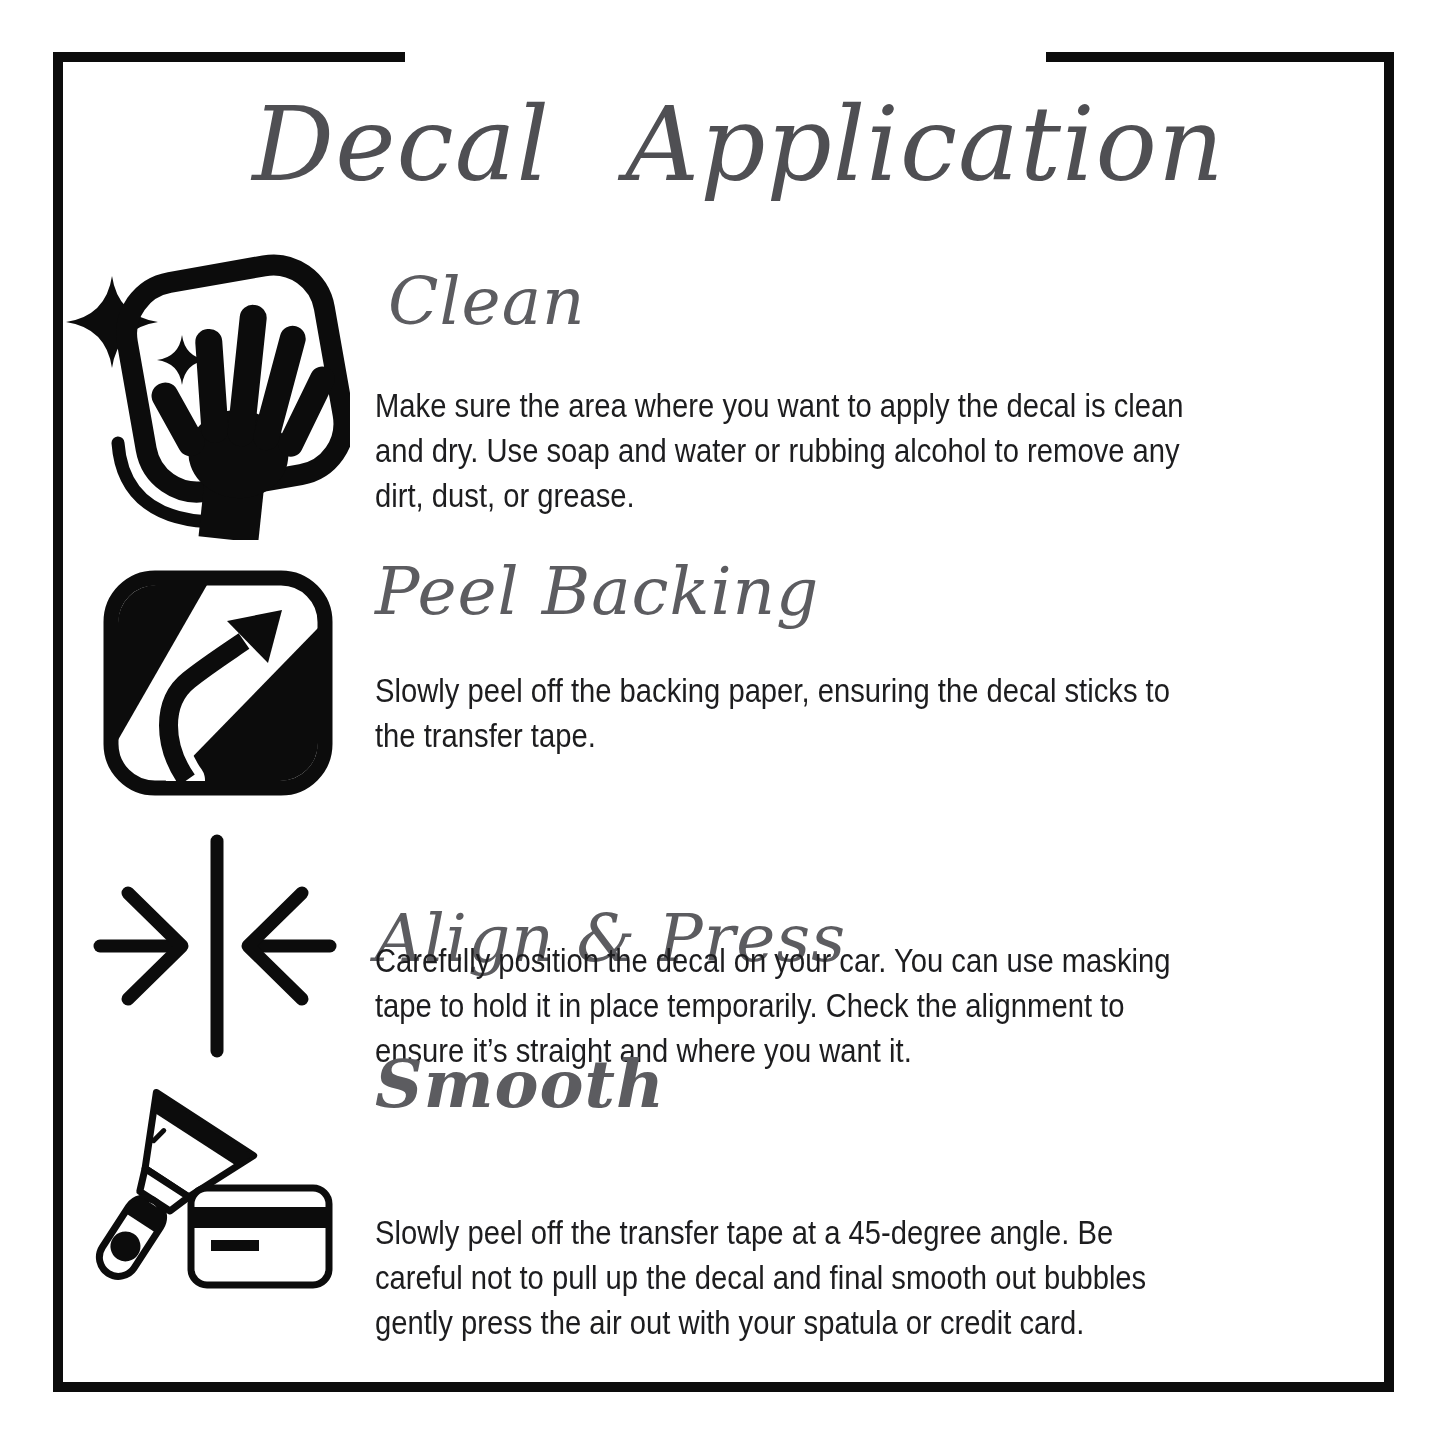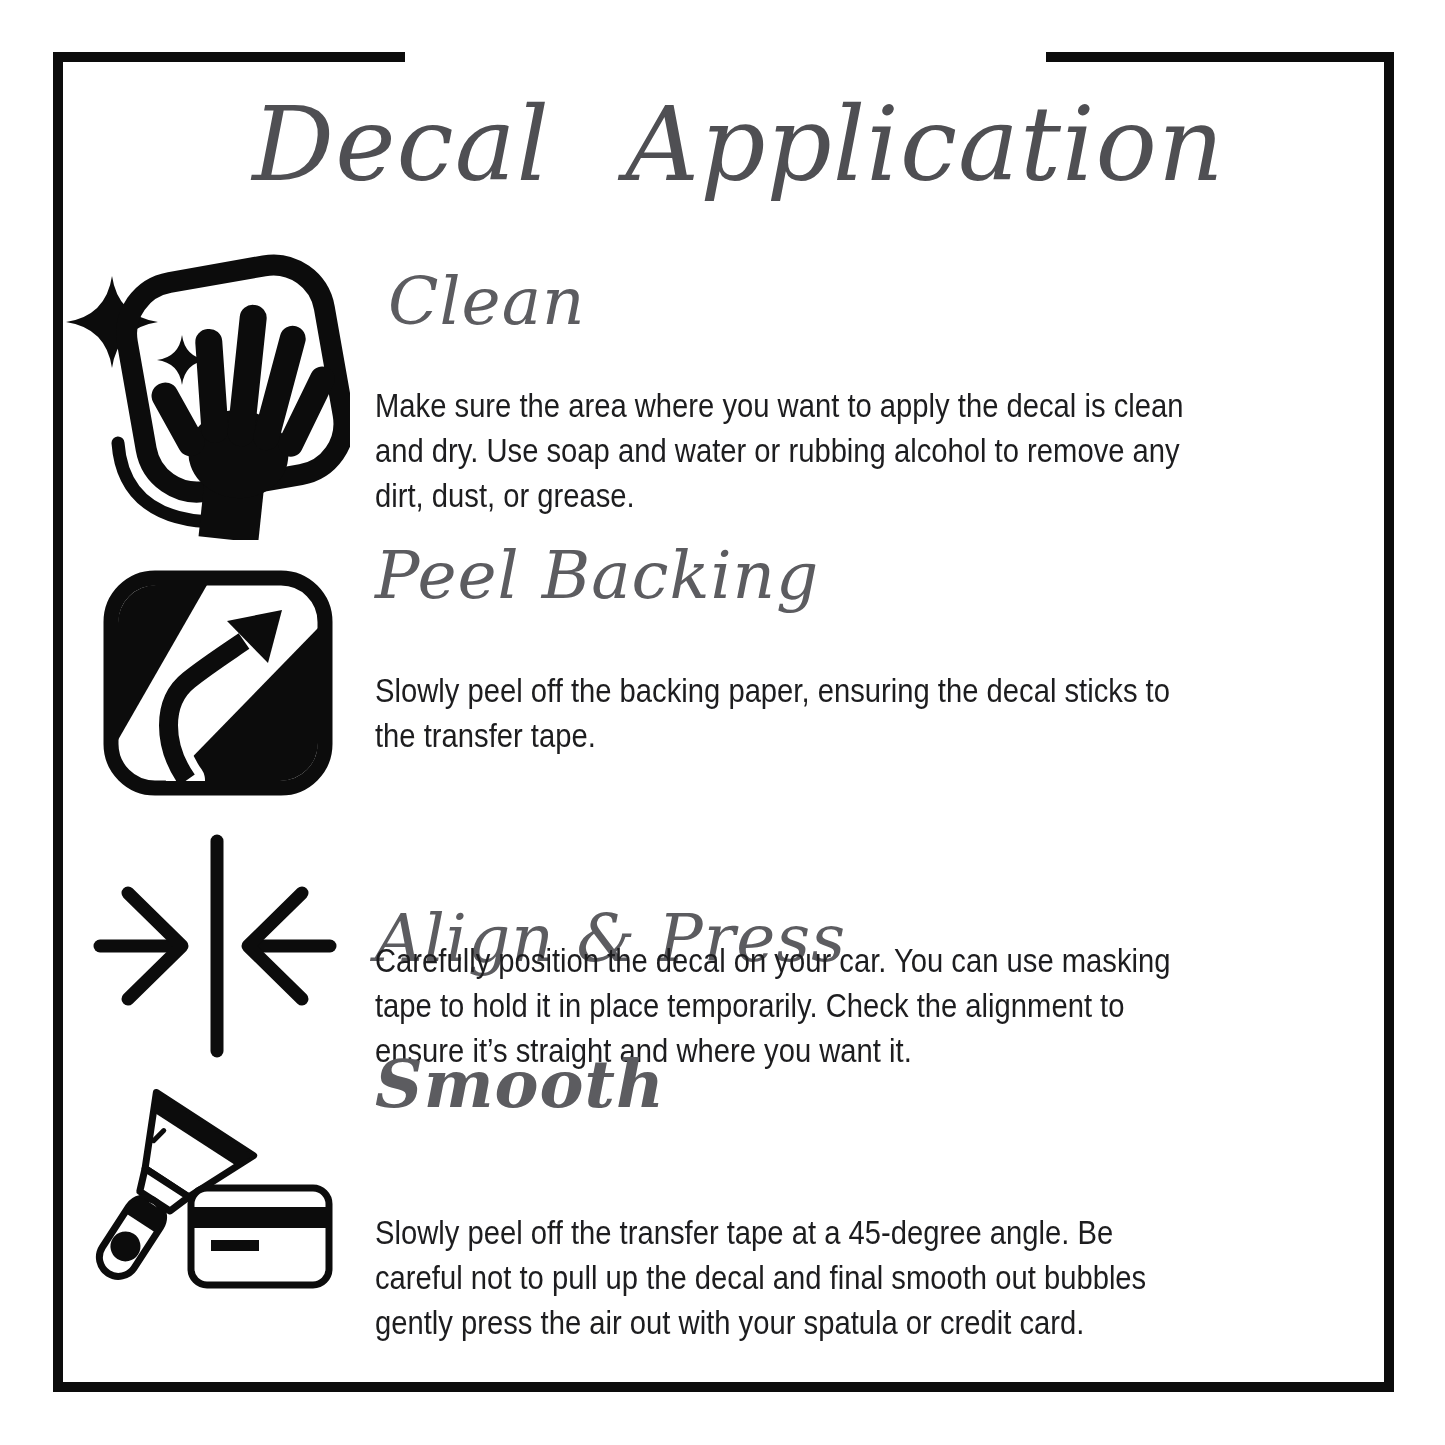--- a/index.html
+++ b/index.html
@@ -26,21 +26,21 @@
     font-family:"DejaVu Serif","Liberation Serif",serif;font-style:italic;
     font-size:66px;line-height:1.1;color:#5c5c60;letter-spacing:1px;
   }
   .body-text{
     position:absolute;left:375px;width:1140px;
     font-size:33px;line-height:45px;color:#1d1d1f;
     white-space:pre-line;
     transform:scaleX(0.885);transform-origin:0 0;
   }
   .h1{top:266px;margin-left:13px;} .b1{top:383px;}
-  .h2{top:540px;} .b2{top:668px;}
+  .h2{top:556px;} .b2{top:668px;}
   .h3{top:880px;margin-top:23px;} .b3{top:938px;}
   .h4{top:1048px;font-weight:bold;}.b4{top:1210px;}
   svg{display:block;}
 </style>
 </head>
 <body>
 
 <div class="frame-part frame-left"></div>
 <div class="frame-part frame-right"></div>
 <div class="frame-part frame-bottom"></div>

